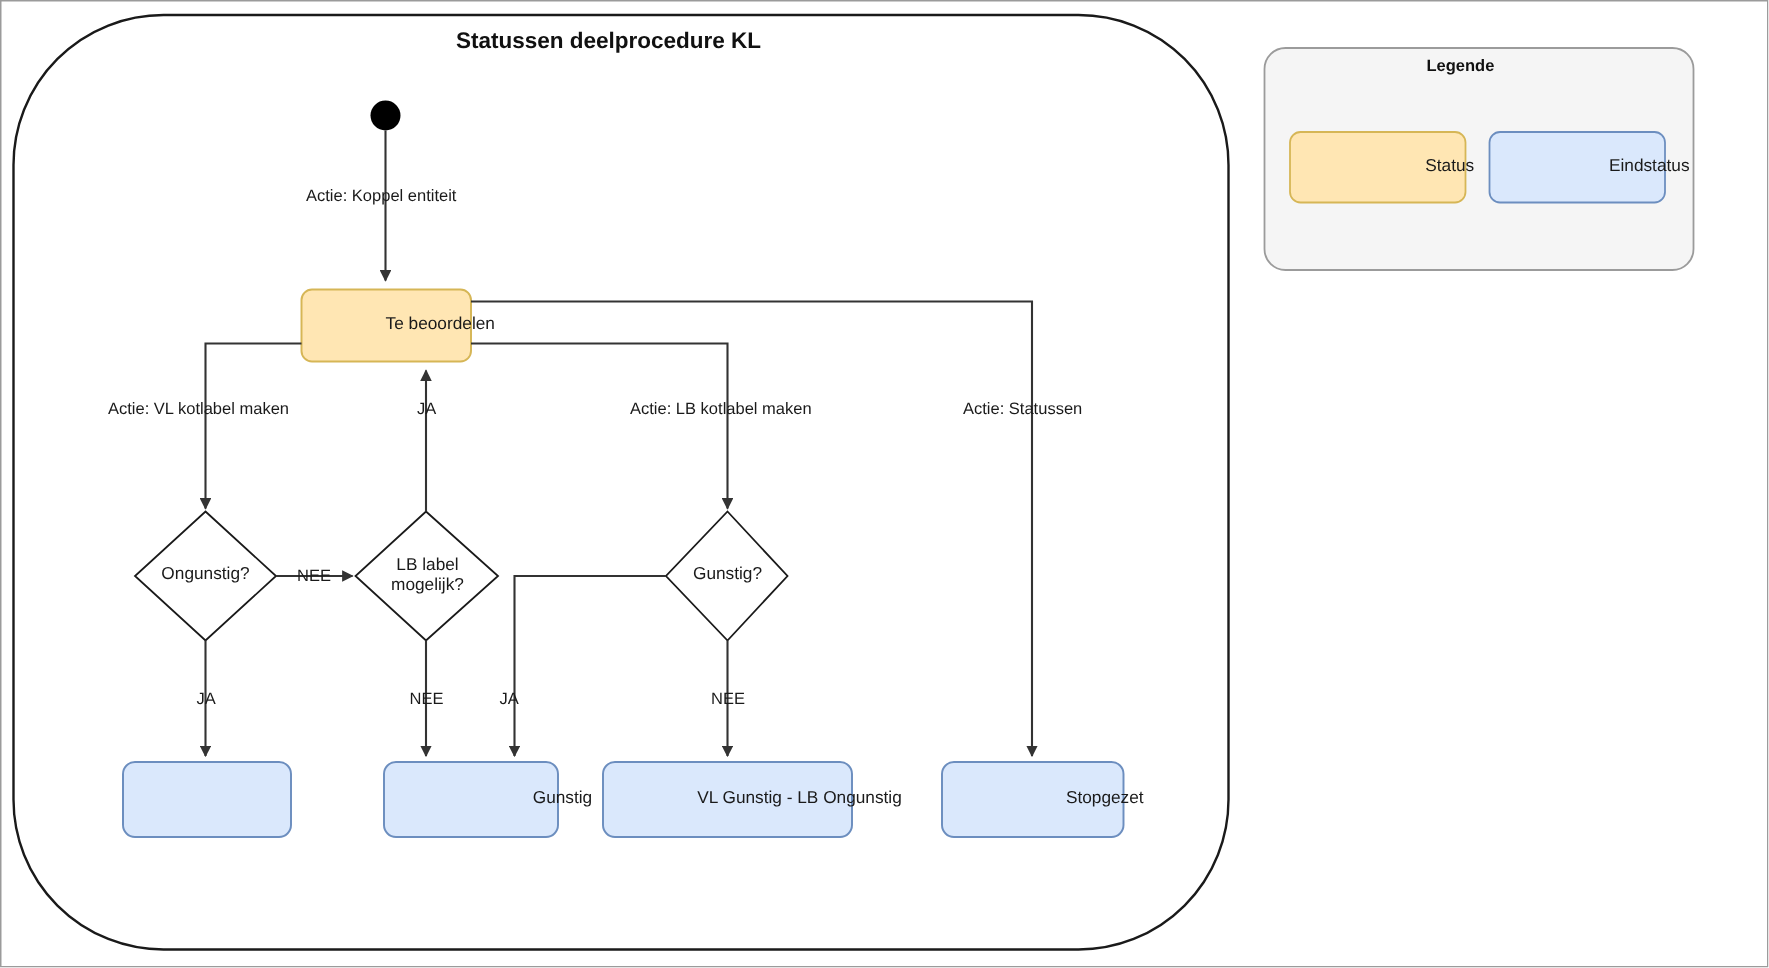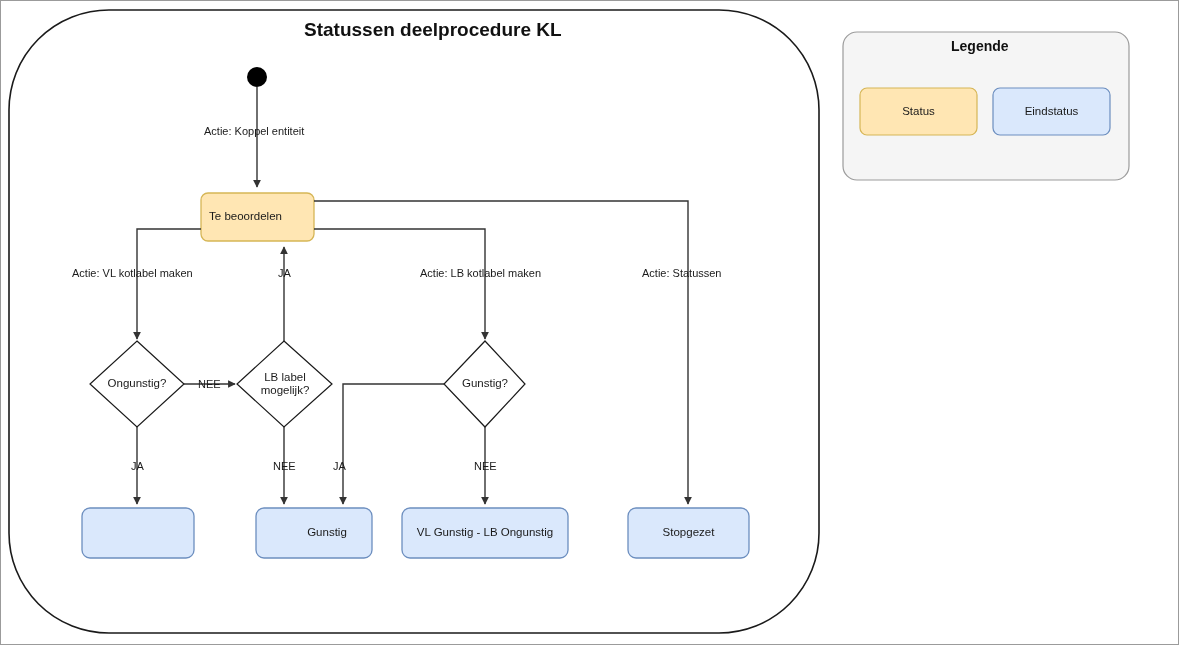--- a/index.html
+++ b/index.html
@@ -37,33 +37,33 @@
     line-height: 1.15;
   }
   .edge-label {
     position: absolute;
     color: #1a1a1a;
     font-size: 11px;
     white-space: nowrap;
   }
   .title-text {
     position: absolute;
-    font-size: 19px;
+    font-size: 15px;
     font-weight: bold;
     color: #111111;
     white-space: nowrap;
   }
   .legend-title {
     position: absolute;
-    font-size: 14px;
+    font-size: 11px;
     font-weight: bold;
     color: #111111;
     white-space: nowrap;
   }
-  .box-label { font-size: 11.5px; }
+  .box-label { font-size: 11.5px; padding-left: 48px; }
   .diamond-label { font-size: 11.5px; }
 </style>
 </head>
 <body>
 
 <div id="canvas">
 
   <svg class="layer" viewBox="0 0 1179 645">
     <defs>
       <marker id="arrow" viewBox="0 0 10 10" refX="9" refY="5" markerWidth="5.5" markerHeight="5.5" orient="auto-start-reverse">

